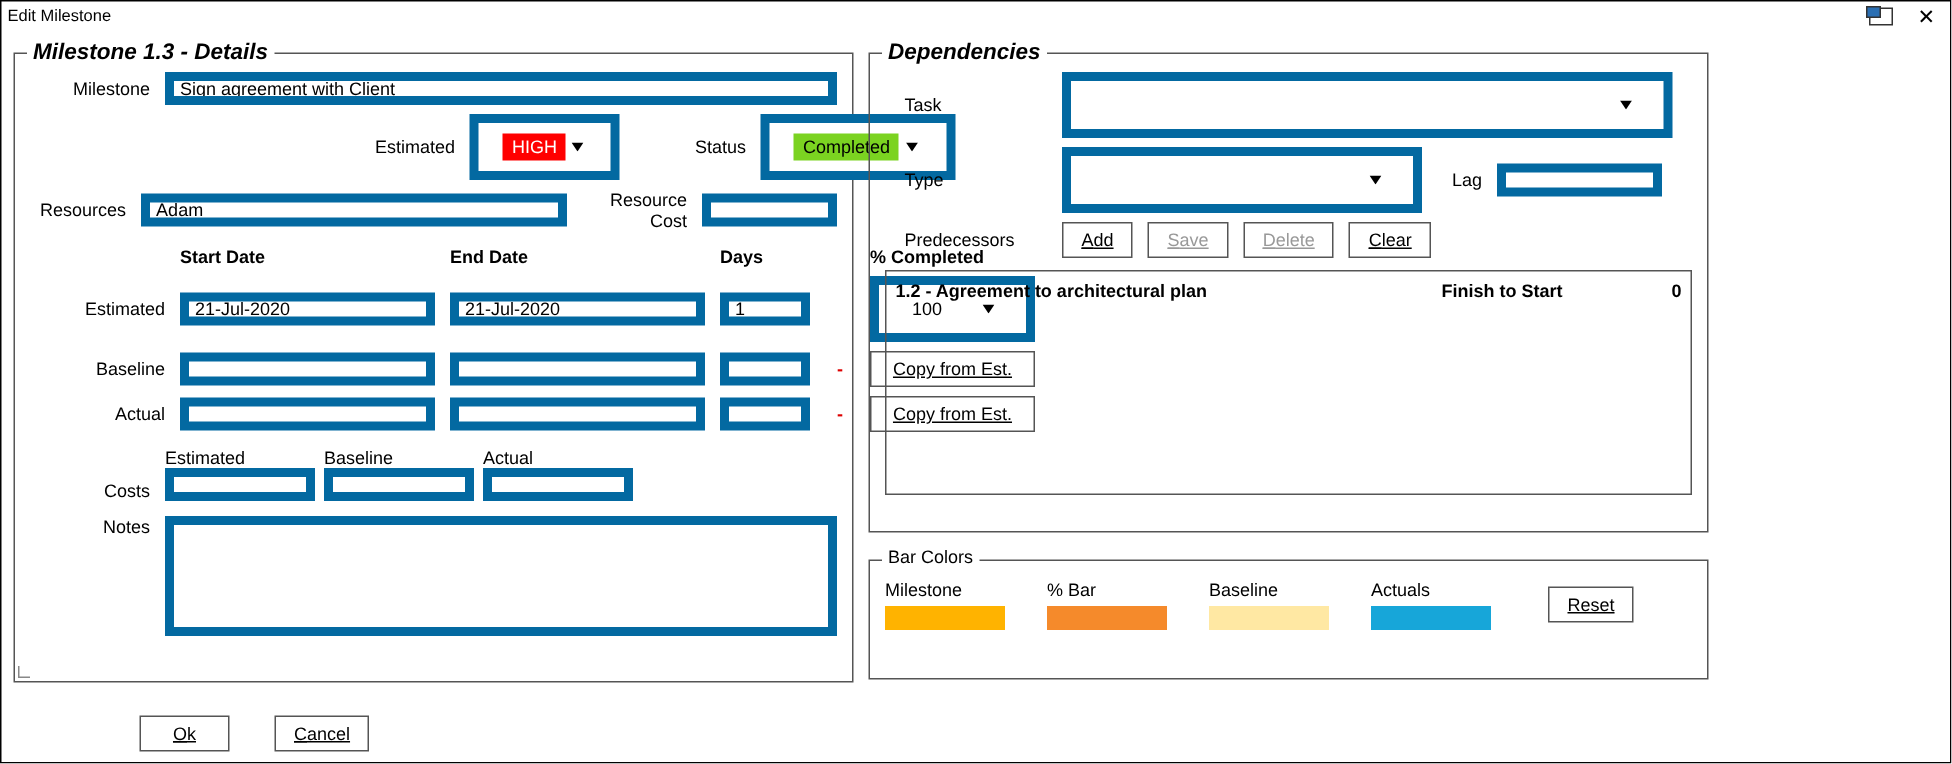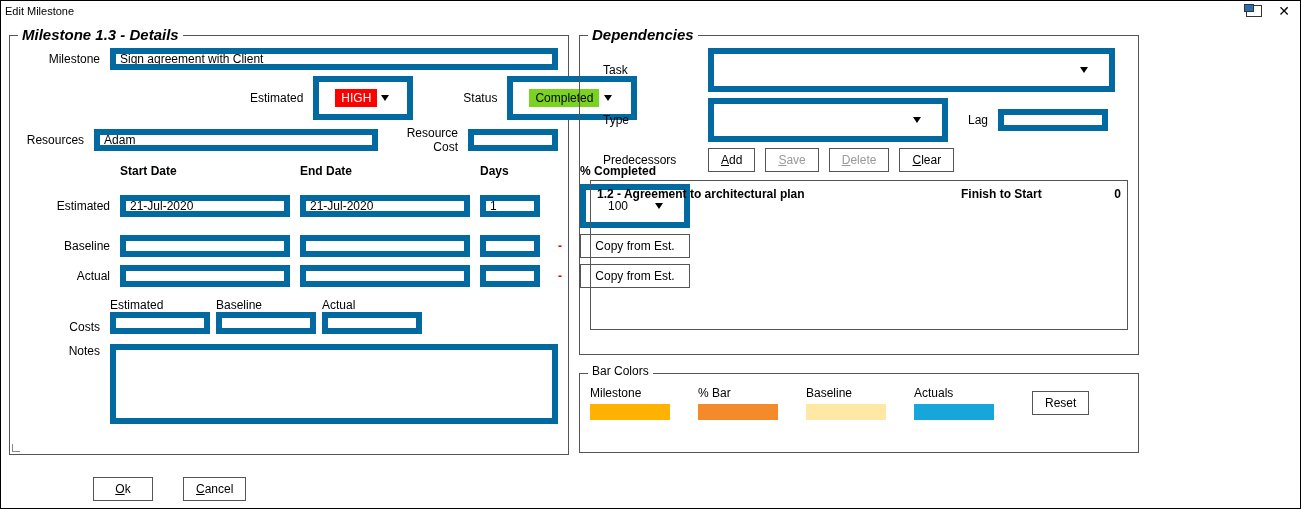--- a/index.html
+++ b/index.html
@@ -164,20 +164,21 @@
   .redminus { color:#d00; font-weight:bold; text-align:center; }
 
   .btn {
     border:1px solid #555;
     background:#fff;
     height:24px;
     padding: 2px 12px;
     font-family:inherit;
     font-size:12px;
     cursor:pointer;
+    text-decoration:underline;
   }
   .btn.ul-first::first-letter { text-decoration: underline; }
   .btn:disabled { color:#999; }
 
   .dep-row { display:flex; align-items:center; gap:10px; margin:6px 13px; }
   .dep-row label { width:95px; }
   .dep-list {
     border:1px solid #555;
     height:140px;
     margin-top:8px;

